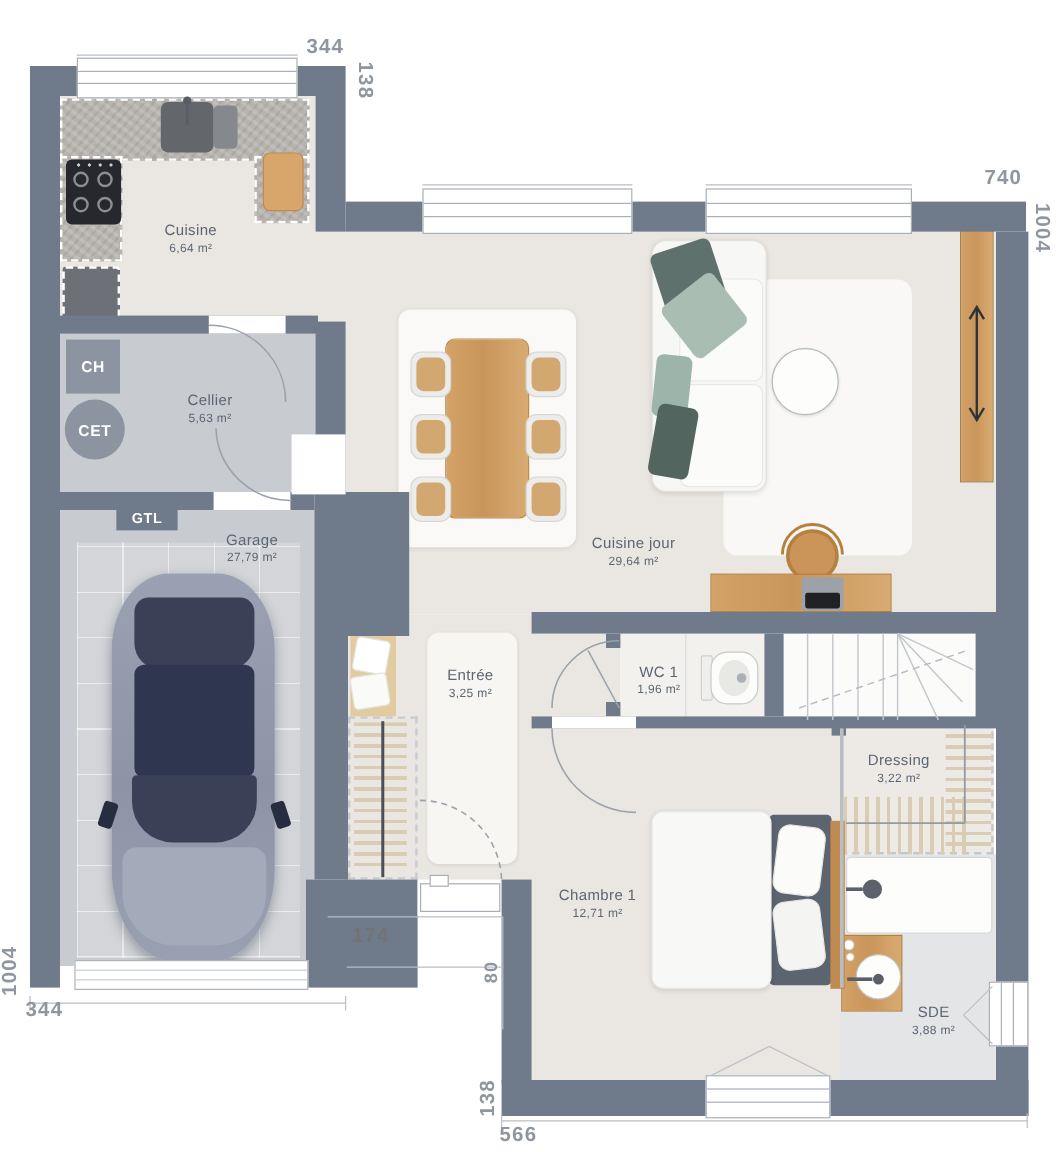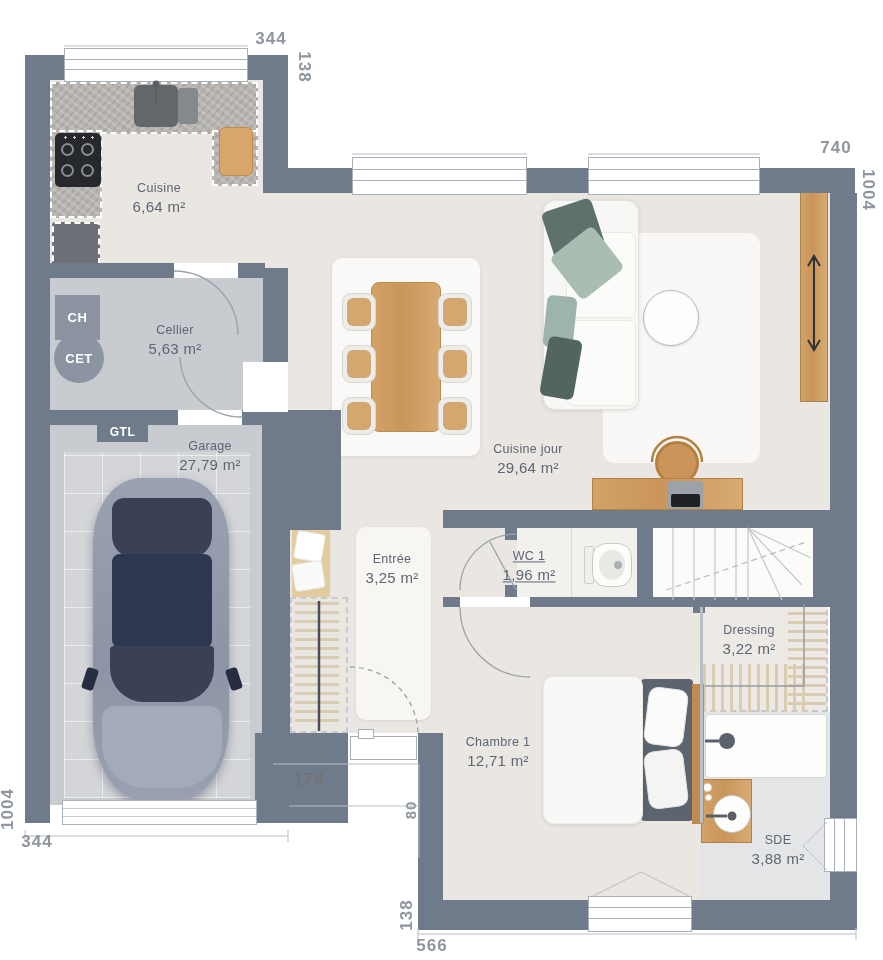--- a/index.html
+++ b/index.html
@@ -9,21 +9,21 @@
   .floor{position:absolute;z-index:2;}
   .opening{position:absolute;background:#fff;z-index:26;}
   .window{position:absolute;background:#fff;border:1px solid #A9B0B8;z-index:27;box-sizing:border-box;}
   .win-lines-h{background-image:linear-gradient(#A9B0B8,#A9B0B8),linear-gradient(#A9B0B8,#A9B0B8);
      background-size:100% 1px;background-position:0 31%,0 64%;background-repeat:no-repeat;}
   .win-lines-v{background-image:linear-gradient(90deg,#A9B0B8,#A9B0B8),linear-gradient(90deg,#A9B0B8,#A9B0B8);
      background-size:1px 100%;background-position:31% 0,64% 0;background-repeat:no-repeat;}
   .furn{position:absolute;z-index:12;box-sizing:border-box;}
   .room-label{position:absolute;transform:translate(-50%,-50%);text-align:center;color:#5D6673;
       font-size:12.5px;line-height:1.35;letter-spacing:.3px;white-space:nowrap;z-index:40;}
-  .room-label .area{font-size:15px;}
+  .room-label .area{font-size:10px;}
   .dim{position:absolute;transform:translate(-50%,-50%);color:#8F969F;font-weight:bold;font-size:17px;
       letter-spacing:1px;z-index:41;white-space:nowrap;}
   .dim.rot90{transform:translate(-50%,-50%) rotate(90deg);}
   .dim.rot270{transform:translate(-50%,-50%) rotate(-90deg);}
   .dim.on-dark{color:#737373;}
   .badge{position:absolute;display:flex;align-items:center;justify-content:center;color:#fff;
       font-weight:bold;font-size:13px;letter-spacing:.5px;z-index:35;background:#8C94A1;}
   .concrete{background:#B7B4AF;
       background-image:repeating-linear-gradient(37deg,rgba(255,255,255,.14) 0 3px,rgba(0,0,0,0) 3px 7px),
                        repeating-linear-gradient(-49deg,rgba(0,0,0,.07) 0 2px,rgba(0,0,0,0) 2px 6px);
@@ -65,21 +65,21 @@
   <div class="furn" style="left:55px;top:133px;width:46px;height:54px;background:#26282D;border-radius:5px;z-index:13;"></div>
   <div class="furn" style="left:61px;top:143px;width:13px;height:13px;border:2px solid #8A8D93;border-radius:50%;z-index:14;"></div>
   <div class="furn" style="left:81px;top:143px;width:13px;height:13px;border:2px solid #8A8D93;border-radius:50%;z-index:14;"></div>
   <div class="furn" style="left:61px;top:164px;width:13px;height:13px;border:2px solid #8A8D93;border-radius:50%;z-index:14;"></div>
   <div class="furn" style="left:81px;top:164px;width:13px;height:13px;border:2px solid #8A8D93;border-radius:50%;z-index:14;"></div>
   <div class="furn" style="left:61px;top:136px;width:34px;height:3px;z-index:14;
        background-image:radial-gradient(circle,#cfd2d6 1.3px,rgba(0,0,0,0) 1.4px);background-size:9px 3px;"></div>
   <div class="furn" style="left:219px;top:127px;width:34px;height:49px;background:#D8A66B;border:1px solid #C08A4D;border-radius:6px;z-index:13;"></div>
   <div class="furn" style="left:52px;top:222px;width:48px;height:46px;background:#6D7177;border:2px dashed #fff;border-radius:3px;z-index:13;"></div>
 
-  <div class="badge" style="left:55px;top:283px;width:45px;height:45px;margin-top:12px;">
+  <div class="badge" style="left:55px;top:283px;width:45px;height:45px;">
     <span>CH</span>
   </div>
   <div class="badge" style="left:54px;top:333px;width:50px;height:50px;border-radius:50%;">
     <span>CET</span>
   </div>
 
   <div class="badge" style="left:97px;top:421px;width:51px;height:21px;background:#6F7A8A;font-size:12px;z-index:36;">
     <span>GTL</span>
   </div>
 
@@ -259,21 +259,21 @@
     <div class="area">27,79 m²</div>
   </div>
   <div class="room-label" style="left:528px;top:460px;">
     <div>Cuisine jour</div>
     <div class="area">29,64 m²</div>
   </div>
   <div class="room-label" style="left:392px;top:570px;">
     <div>Entrée</div>
     <div class="area">3,25 m²</div>
   </div>
-  <div class="room-label" style="left:529px;top:567px;text-decoration:underline;">
+  <div class="room-label" style="left:549px;top:567px;">
     <div>WC 1</div>
     <div class="area">1,96 m²</div>
   </div>
   <div class="room-label" style="left:498px;top:753px;">
     <div>Chambre 1</div>
     <div class="area">12,71 m²</div>
   </div>
   <div class="room-label" style="left:749px;top:641px;">
     <div>Dressing</div>
     <div class="area">3,22 m²</div>

